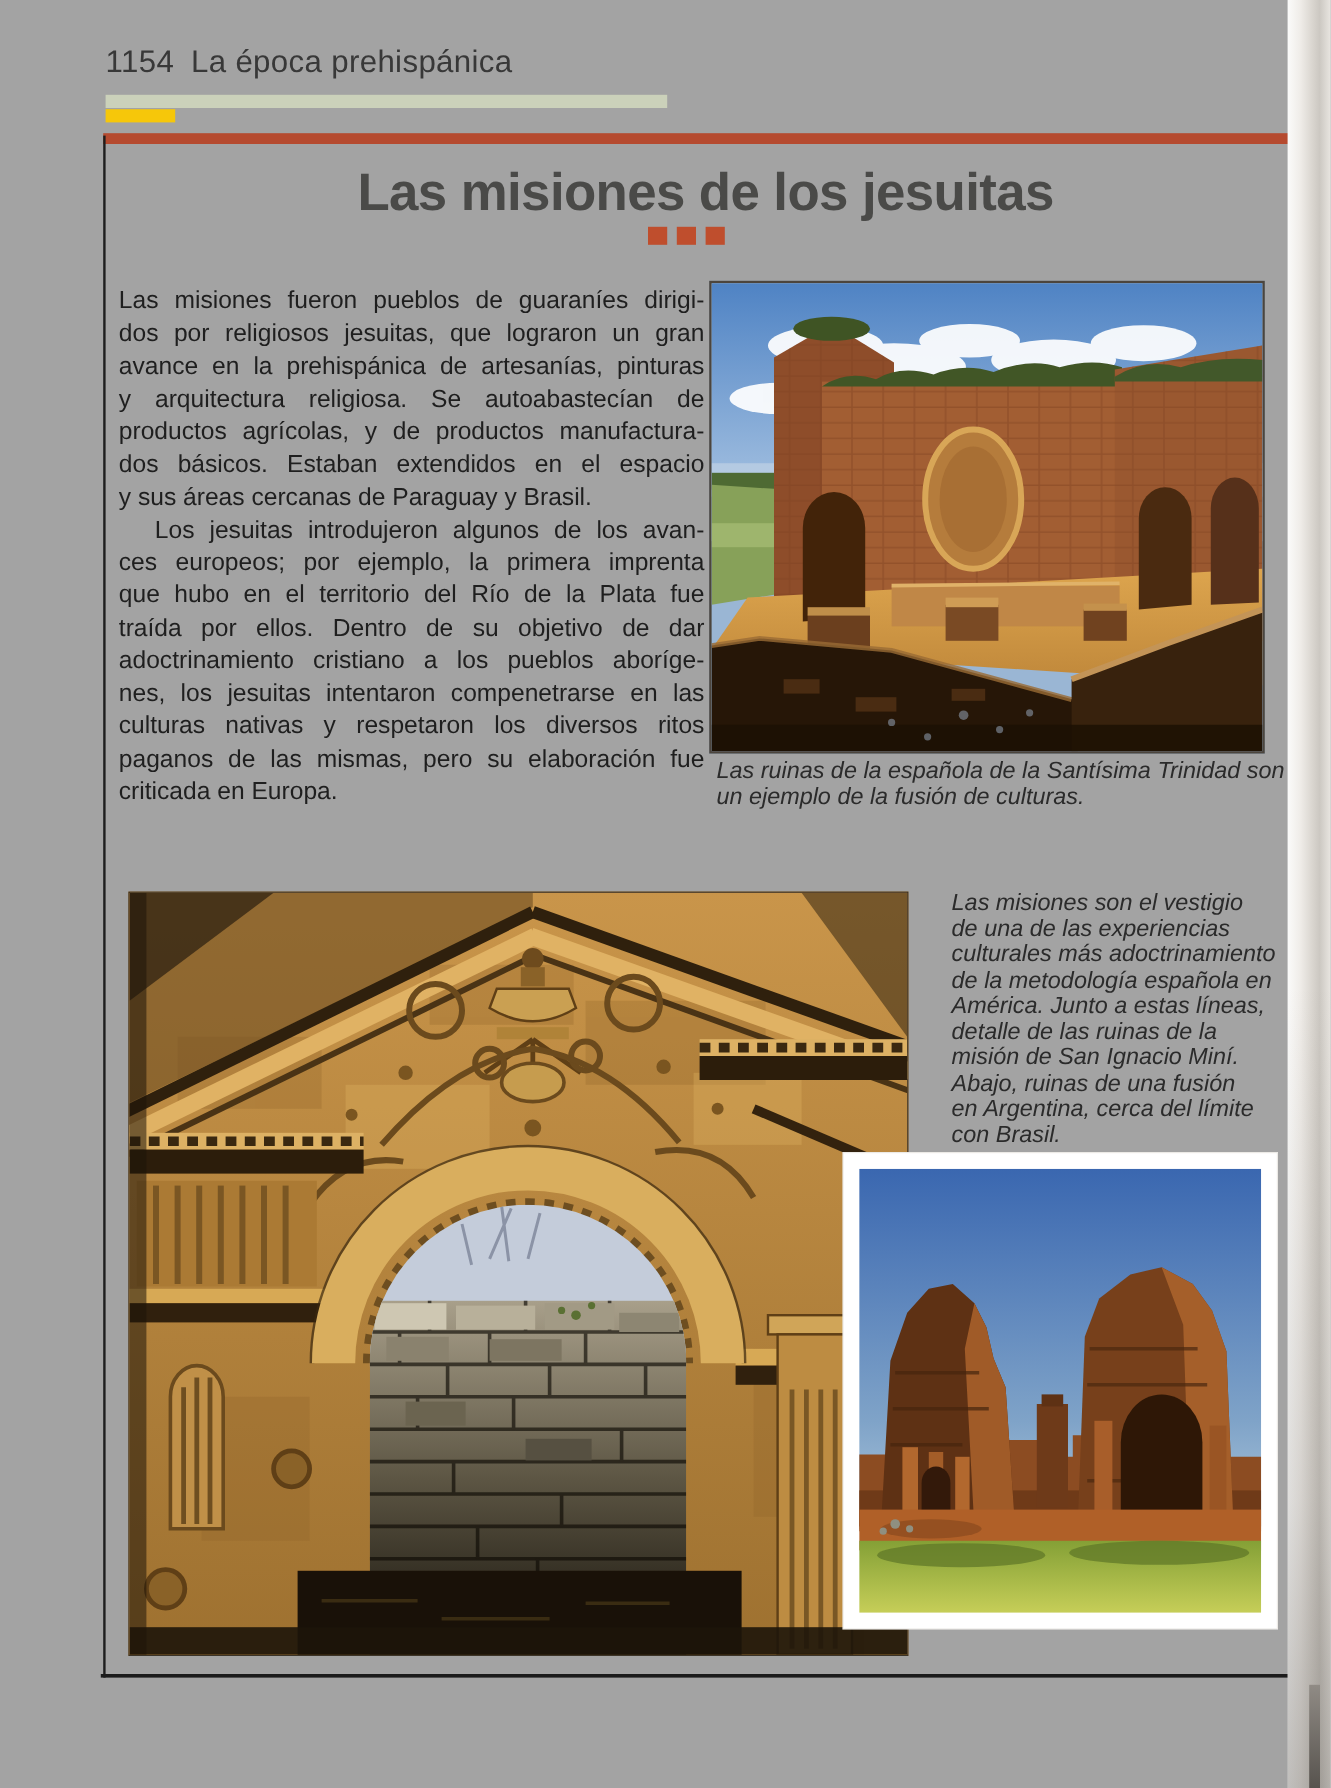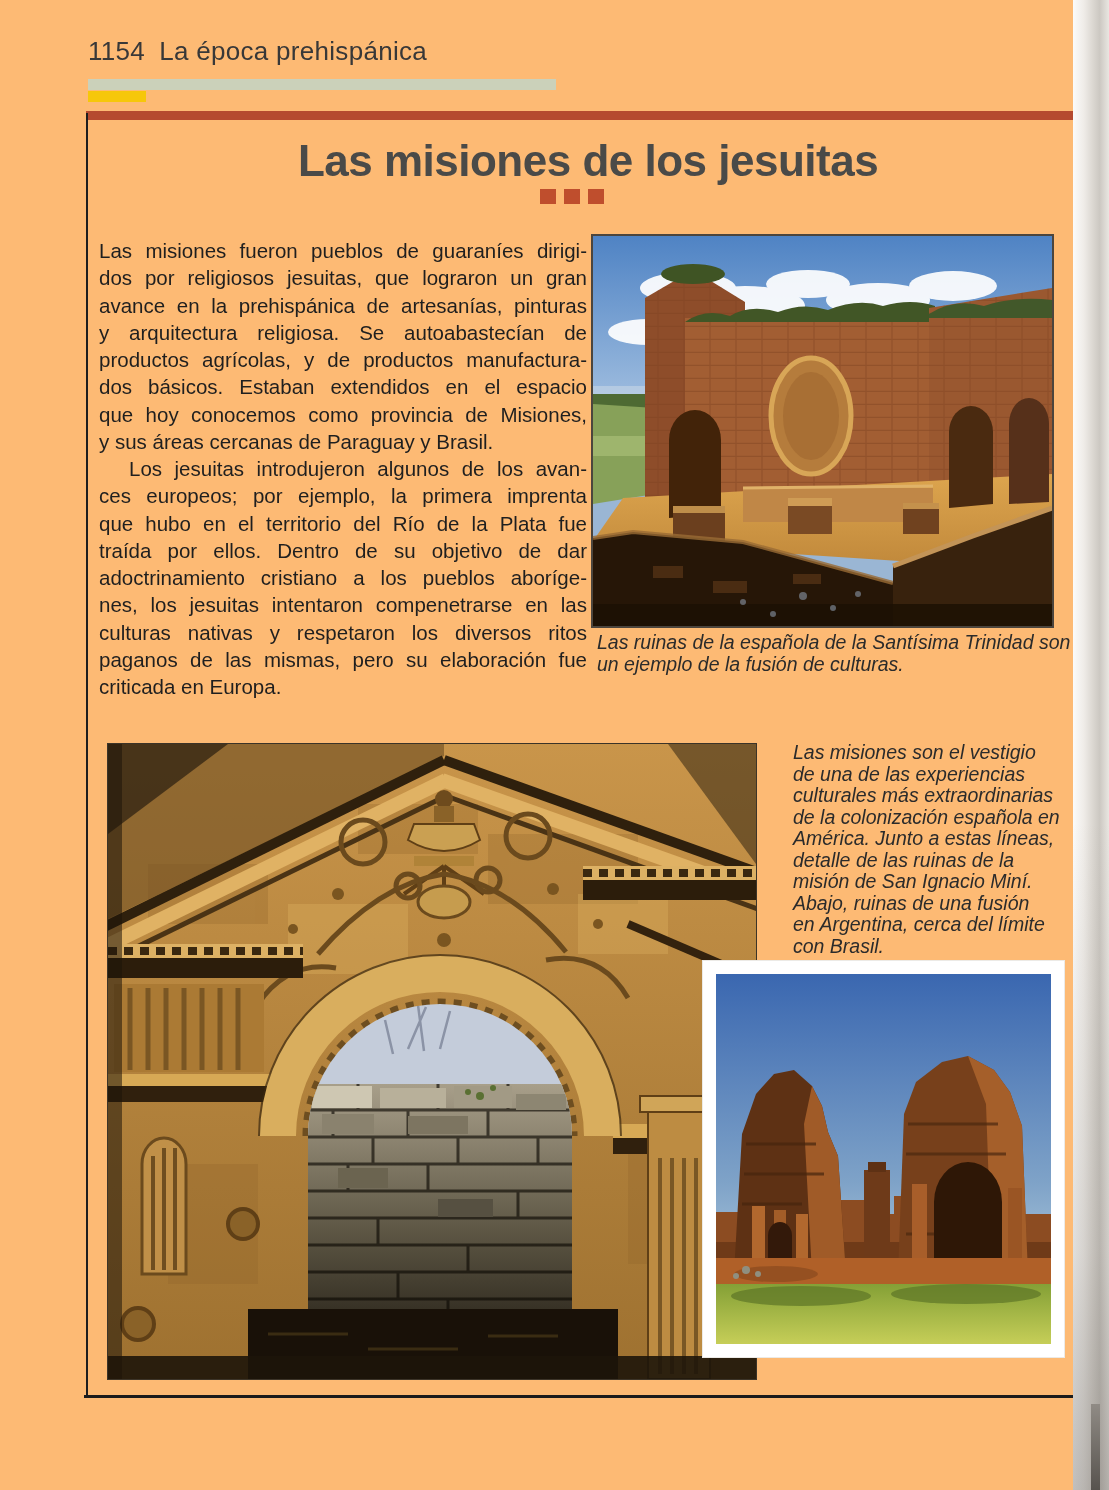--- a/index.html
+++ b/index.html
@@ -1,18 +1,18 @@
 <!DOCTYPE html>
 <html><head>
 <meta charset="utf-8">
 <style>
   html,body{margin:0;padding:0;background:#ffffff;}
   .page{
     position:relative;width:1109px;height:1490px;overflow:hidden;
-    background:#fdba74;font-family:"Liberation Sans",sans-serif;
+    background:#a3a3a3;font-family:"Liberation Sans",sans-serif;
   }
   .abs{position:absolute;}
 
   
   .hdr{left:88px;top:36px;font-size:26px;color:#383838;letter-spacing:.3px;white-space:nowrap;}
   .hdr .num{margin-right:14px;}
   .bar-green{left:88px;top:79px;width:468px;height:11px;background:#cbd1ba;}
   .bar-yellow{left:88px;top:91px;width:58px;height:11px;background:#f6c70a;}
 
   
@@ -77,21 +77,20 @@
   </div>
 
   <div class="abs body-col">
     <div class="jpara">
         <div>Las misiones fueron pueblos de guaraníes dirigi-</div>
         <div>dos por religiosos jesuitas, que lograron un gran</div>
         <div>avance en la prehispánica de artesanías, pinturas</div>
         <div>y arquitectura religiosa. Se autoabastecían de</div>
         <div>productos agrícolas, y de productos manufactura-</div>
         <div>dos básicos. Estaban extendidos en el espacio</div>
-        <div>que hoy conocemos como provincia de Misiones,</div>
         <div>y sus áreas cercanas de Paraguay y Brasil.</div>
       </div>
     <div class="jpara indent-first">
         <div>Los jesuitas introdujeron algunos de los avan-</div>
         <div>ces europeos; por ejemplo, la primera imprenta</div>
         <div>que hubo en el territorio del Río de la Plata fue</div>
         <div>traída por ellos. Dentro de su objetivo de dar</div>
         <div>adoctrinamiento cristiano a los pueblos aboríge-</div>
         <div>nes, los jesuitas intentaron compenetrarse en las</div>
         <div>culturas nativas y respetaron los diversos ritos</div>
@@ -333,22 +332,22 @@
       <rect x="140" y="565" width="370" height="70" fill="#191108"></rect>
       <rect x="0" y="612" width="648" height="23" fill="#1d150a" opacity="0.9"></rect>
       <path d="M160,590 h80 M260,605 h90 M380,592 h70" stroke="#3a2c12" stroke-width="3"></path>
       <rect x="0" y="0" width="14" height="635" fill="#1d140a" opacity="0.55"></rect>
     </svg>
   </div>
 
   <div class="abs cap cap2">
       <div>Las misiones son el vestigio</div>
       <div>de una de las experiencias</div>
-      <div>culturales más extraordinarias</div>
-      <div>de la colonización española en</div>
+      <div>culturales más adoctrinamiento</div>
+      <div>de la metodología española en</div>
       <div>América. Junto a estas líneas,</div>
       <div>detalle de las ruinas de la</div>
       <div>misión de San Ignacio Miní.</div>
       <div>Abajo, ruinas de una fusión</div>
       <div>en Argentina, cerca del límite</div>
       <div>con Brasil.</div>
     </div>
 
   <div class="abs photo3frame">
     <svg viewBox="0 0 335 370" width="335" height="370">

